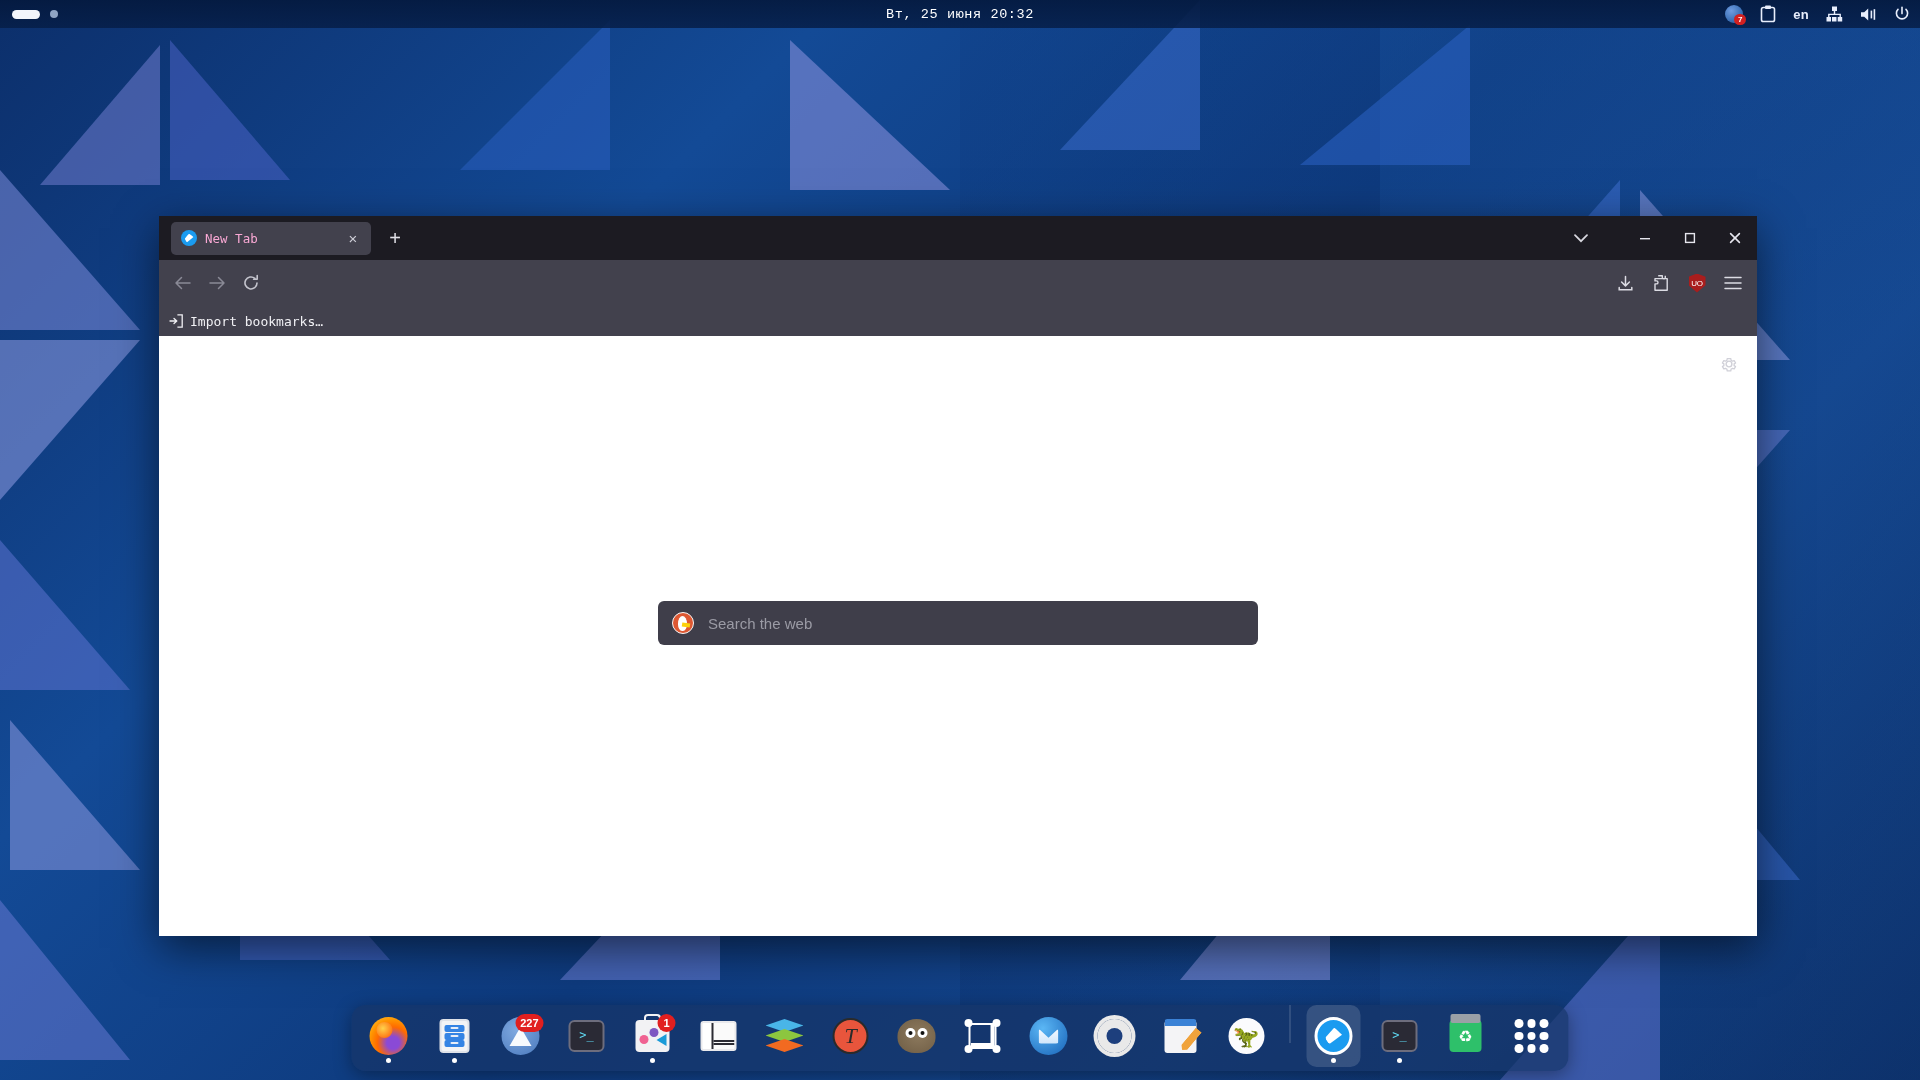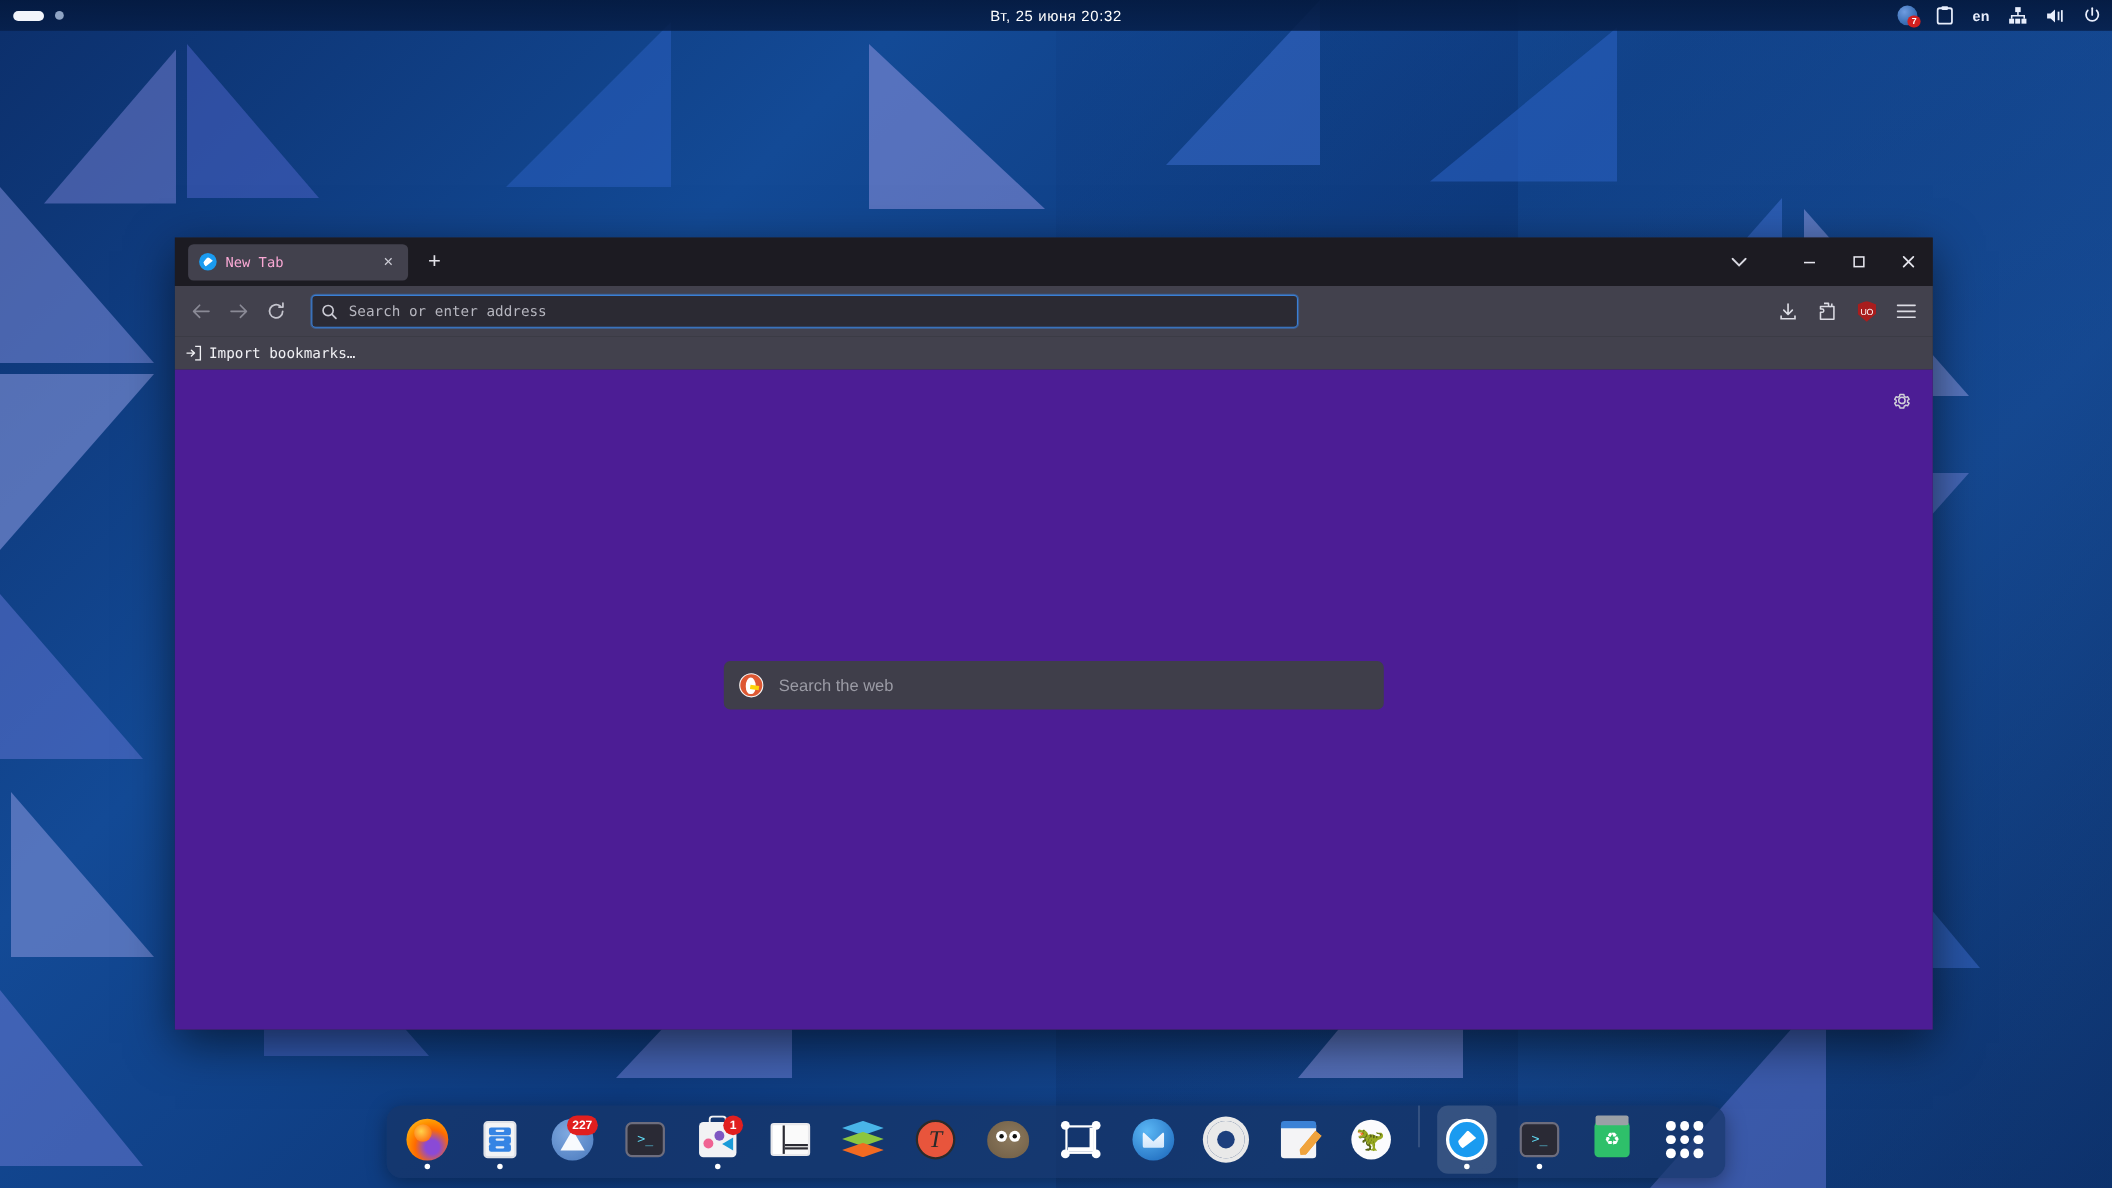--- a/index.html
+++ b/index.html
@@ -49,21 +49,21 @@
     width: 28px; height: 9px; border-radius: 5px;
     background: #f2f5fb;
   }
   .ws-dot {
     width: 8px; height: 8px; border-radius: 50%;
     background: #8fa4c4;
   }
   #clock {
     position: absolute; left: 0; right: 0;
     text-align: center;
-    font-family: Liberation Sans, sans-serif;
+    font-family: Liberation Mono, monospace;
     font-size: 13.5px;
     letter-spacing: .6px;
     color: #ffffff;
   }
   #tray {
     position: absolute; right: 10px;
     display: flex; align-items: center; gap: 17px;
   }
   .tray-item { display: flex; align-items: center; color: #e8eefc; }
   #tray-lang {
@@ -199,21 +199,21 @@
     padding-left: 10px;
     gap: 7px;
   }
   #bookmark-label {
     font-family: "DejaVu Sans Mono", monospace;
     font-size: 13px; color: #f0f0f4;
   }
 
   #content {
     flex: 1;
-    background: #4c1d95;
+    background: #ffffff;
     position: relative;
     display: flex; align-items: center; justify-content: center;
   }
   #ntp-settings {
     position: absolute; top: 20px; right: 20px;
     color: #d0d0d8;
   }
   #ntp-search {
     width: 600px; height: 44px;
     margin-top: -26px;
@@ -610,29 +610,20 @@
           <path d="M2 8h14M10.5 2.5L16 8l-5.5 5.5" stroke="currentColor" stroke-width="1.5" fill="none" stroke-linecap="round" stroke-linejoin="round"></path>
         </svg>
     </span>
     <span class="navbtn">
       <svg width="18" height="18" viewBox="0 0 18 18">
           <path d="M15 9a6 6 0 11-2.1-4.6" stroke="currentColor" stroke-width="1.6" fill="none" stroke-linecap="round"></path>
           <path d="M15.2 1.6v3.6h-3.6" stroke="currentColor" stroke-width="1.6" fill="none" stroke-linecap="round" stroke-linejoin="round"></path>
         </svg>
     </span>
 
-    <div id="urlbar">
-      <span style="display:flex;color:#c9c9d2;">
-        <svg width="15" height="15" viewBox="0 0 15 15">
-            <circle cx="6.3" cy="6.3" r="4.6" fill="none" stroke="currentColor" stroke-width="1.5"></circle>
-            <path d="M9.8 9.8l3.6 3.6" stroke="currentColor" stroke-width="1.6" stroke-linecap="round"></path>
-          </svg>
-      </span>
-      <span id="urlbar-text">Search or enter address</span>
-    </div>
 
     <div id="nav-right">
       <span class="navbtn">
         <svg width="17" height="17" viewBox="0 0 17 17">
             <path d="M8.5 1.4v9M4.6 7l3.9 3.9L12.4 7" stroke="#dcdce4" stroke-width="1.5" fill="none" stroke-linecap="round" stroke-linejoin="round"></path>
             <path d="M2.2 12.4v2.4h12.6v-2.4" stroke="#dcdce4" stroke-width="1.5" fill="none" stroke-linecap="round"></path>
           </svg>
       </span>
       <span class="navbtn">
         <svg width="18" height="18" viewBox="0 0 18 18">

